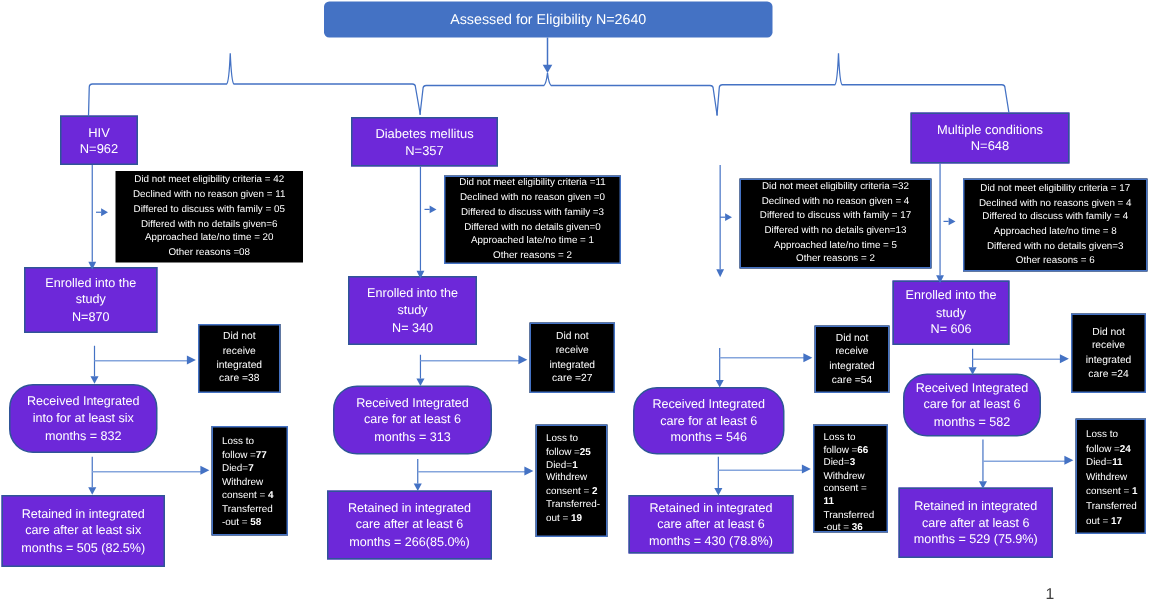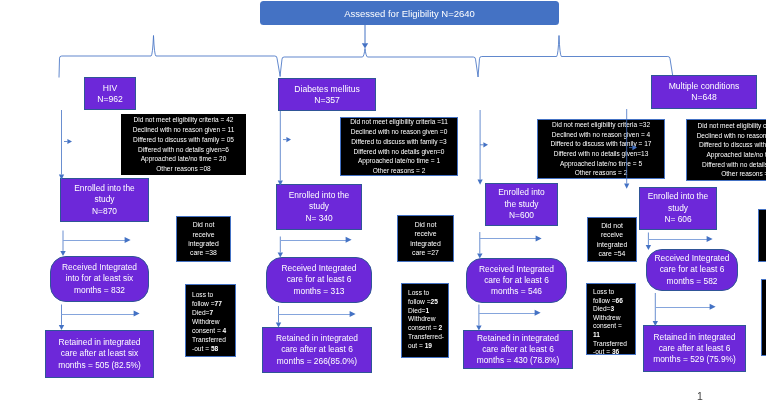--- a/index.html
+++ b/index.html
@@ -1,20 +1,20 @@
 <!DOCTYPE html>
 <html><head>
 <meta charset="utf-8">
 <title>Study flow diagram</title>
 <style>
 html,body{margin:0;padding:0;background:#ffffff;}
 body{width:766px;height:401px;overflow:hidden;font-family:"Liberation Sans",sans-serif;}
 .canvas{position:relative;width:766px;height:401px;background:#fff;}
 .box{position:absolute;box-sizing:border-box;display:flex;flex-direction:column;
-     align-items:center;justify-content:center;text-align:center;margin-left:44px;}
+     align-items:center;justify-content:center;text-align:center;}
 .box .ln,.box .bt{display:block;width:100%;white-space:nowrap;}
 .blue{background:#6d28d9;color:#fff;border:0.8px solid #2F5597;}
 .black{background:#000;color:#fff;border:1px solid #4472C4;}
 .exclusion-box-hiv{border:none;}
 .title-box{background:#4472C4;color:#fff;border-radius:3.5px;font-size:9.5px;}
 .group-box{font-size:8.6px;line-height:11.0px;}
 .exclusion-box{font-size:6.55px;line-height:9.7px;}
 .enrolled-box{font-size:8.4px;line-height:11.6px;}
 .not-received-box{font-size:6.85px;line-height:9.4px;}
 .received-box{font-size:8.4px;line-height:11.3px;border-radius:16px;}
@@ -120,25 +120,20 @@
       <span class="ln">care after at least 6</span>
       <span class="ln">months = 266(85.0%)</span>
     </div>
 <div class="box black exclusion-box exclusion-box-hypertension" style="left:493px;top:119px;width:128px;height:60px">
       <span class="ln">Did not meet eligibility criteria =32</span>
       <span class="ln">Declined with no reason given = 4</span>
       <span class="ln">Differed to discuss with family = 17</span>
       <span class="ln">Differed with no details given=13</span>
       <span class="ln">Approached late/no time = 5</span>
       <span class="ln">Other reasons = 2</span>
-    </div>
-<div class="box blue enrolled-box enrolled-box-hypertension" style="left:441px;top:183px;width:73px;height:43px">
-      <span class="ln">Enrolled into</span>
-      <span class="ln">the study</span>
-      <span class="ln">N=600</span>
     </div>
 <div class="box black not-received-box not-received-box-hypertension" style="left:543px;top:217px;width:50px;height:45px">
       <span class="ln">Did not</span>
       <span class="ln">receive</span>
       <span class="ln">integrated</span>
       <span class="ln">care =54</span>
     </div>
 <div class="box blue received-box received-box-hypertension" style="left:422px;top:258px;width:101px;height:45px">
       <span class="ln">Received Integrated</span>
       <span class="ln">care for at least 6</span>

